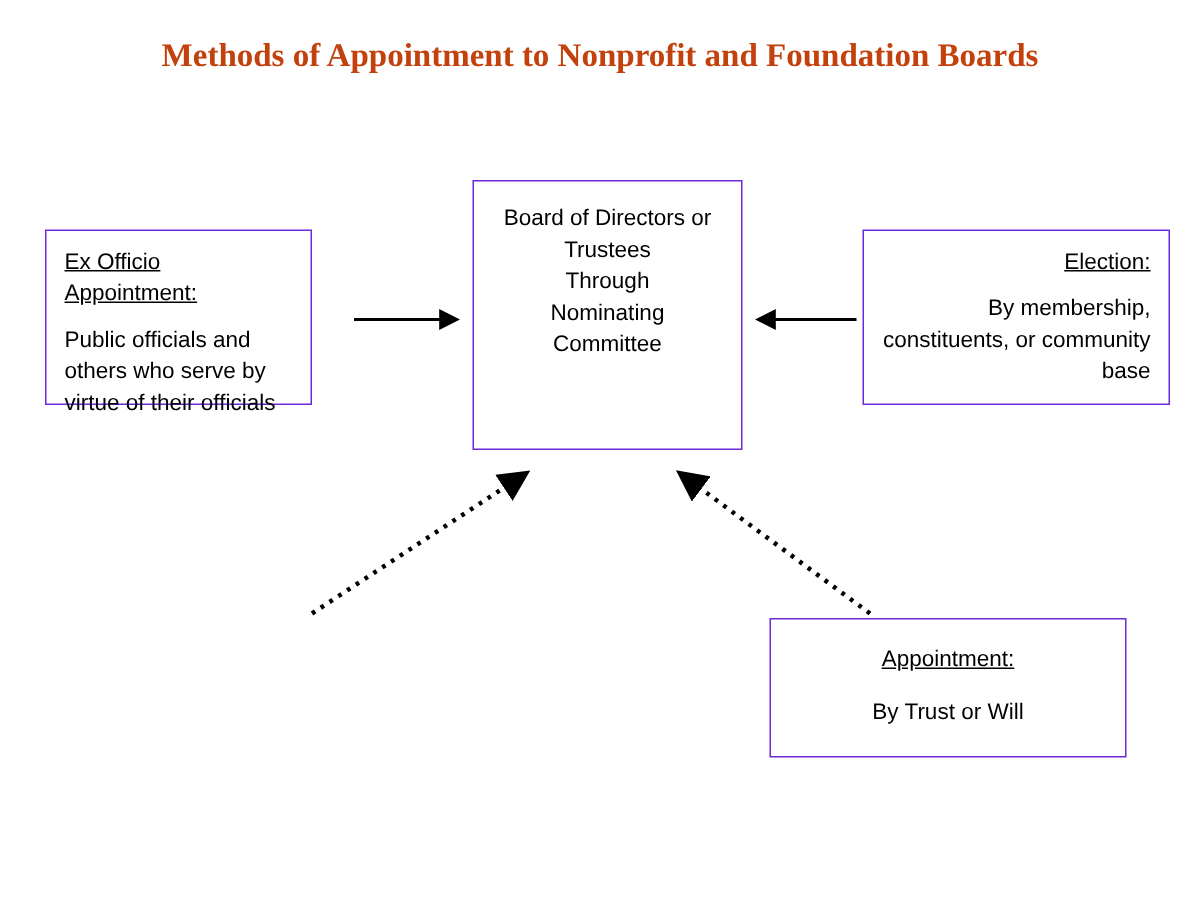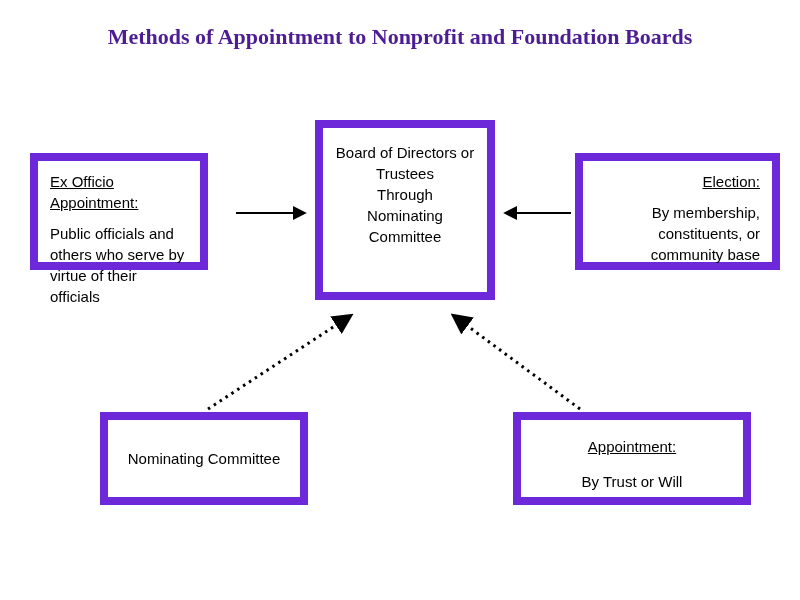--- a/index.html
+++ b/index.html
@@ -18,25 +18,25 @@
   }
   .diagram-title {
     position: absolute;
     top: 24px;
     left: 0;
     width: 800px;
     text-align: center;
     font-family: "Liberation Serif", serif;
     font-weight: bold;
     font-size: 22px;
-    color: #4c1d95;
+    color: #c2410c;
   }
   .box {
     position: absolute;
-    border: 8px solid #6d28d9;
+    border: 1px solid #6d28d9;
     background: #ffffff;
     box-sizing: border-box;
     font-size: 15px;
     line-height: 1.4;
   }
   .box-inner {
     padding: 10px 12px;
   }
   .u {
     text-decoration: underline;
@@ -101,23 +101,20 @@
     </div>
   </div>
 
   <div class="box" id="right-box">
     <div class="box-inner">
       <div class="u gap" style="margin-bottom:10px;">Election:</div>
       <div>By membership, constituents, or community base</div>
     </div>
   </div>
 
-  <div class="box" id="bottom-left-box">
-    <div>Nominating Committee</div>
-  </div>
 
   <div class="box" id="bottom-right-box">
     <div class="box-inner">
       <div class="u gap">Appointment:</div>
       <div>By Trust or Will</div>
     </div>
   </div>
 
   <svg id="arrow-layer" viewBox="0 0 800 600" xmlns="http://www.w3.org/2000/svg">
     <defs>

